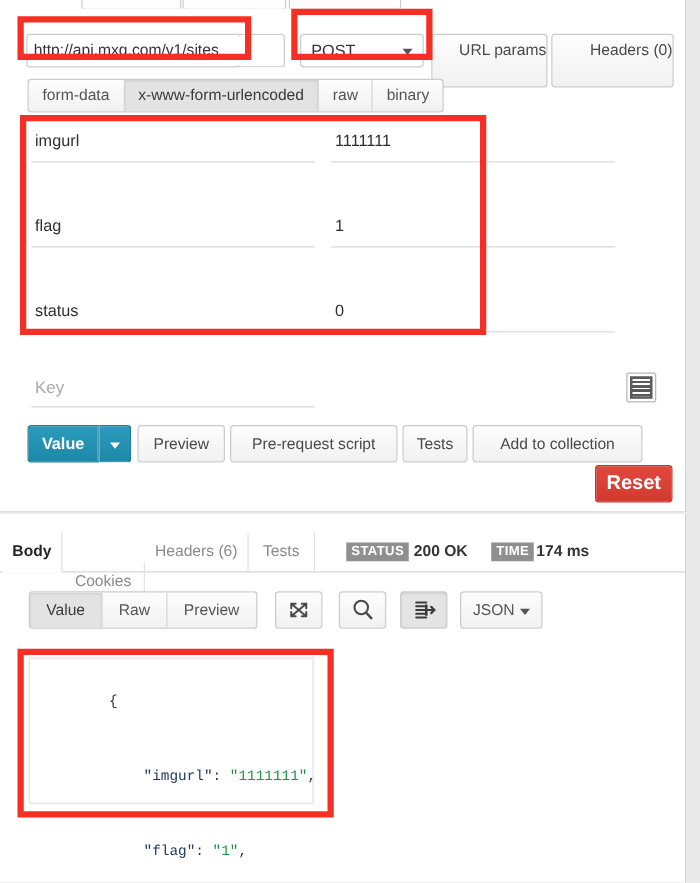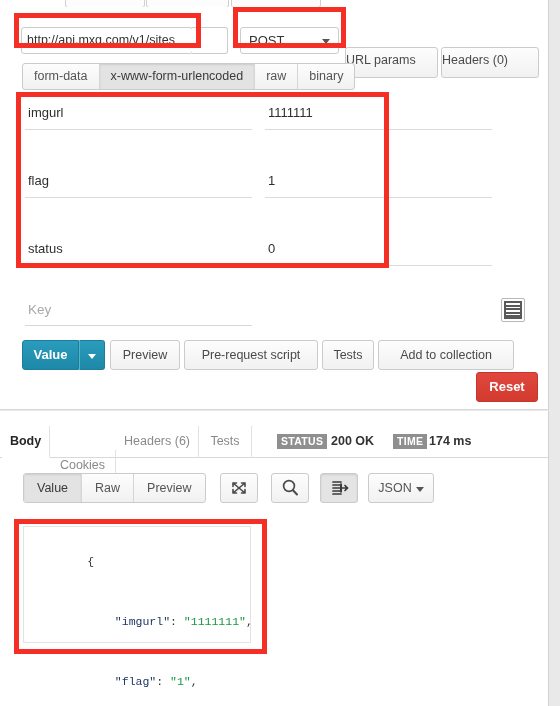--- a/index.html
+++ b/index.html
@@ -69,27 +69,26 @@
   }
   .method-select .caret {
     position: absolute; right: 8px; top: 11px;
     width: 0; height: 0;
     border-left: 4px solid transparent;
     border-right: 4px solid transparent;
     border-top: 5px solid #555;
   }
 
   .btn-plain {
-    position: absolute; height: 31px;
+    position: absolute; height: 43px;
     border: 1px solid #cbcbcb; border-radius: 3px;
     background: linear-gradient(#fdfdfd, #f1f1f1);
     font-size: 12.5px; color: #4a4a4a;
-    line-height: 25px; text-align: left;
+    line-height: 25px; text-align: right;
     white-space: nowrap;
-    margin-top: 20px;
   }
   #btn-url-params { left: 345px; top: 17px; width: 93px; }
   #btn-headers    { left: 441px; top: 17px; width: 98px; }
 
   
   .bodytabs {
     position: absolute; left: 22px; top: 63px;
     height: 27px;
     border: 1px solid #cbcbcb; border-radius: 3px;
     background: linear-gradient(#fdfdfd, #f1f1f1);
@@ -194,21 +193,21 @@
   #btn-preview   { left: 110px; width: 70px; }
   #btn-prescript { left: 184px; width: 134px; }
   #btn-tests     { left: 322px; width: 52px; }
   #btn-addcoll   { left: 378px; width: 136px; }
 
   .btn-reset {
     position: absolute; left: 476px; top: 372px;
     width: 62px; height: 30px;
     background: linear-gradient(#e0483e, #d33a2f);
     border: 1px solid #c4362c; border-radius: 3px;
-    color: #fff; font-size: 13px; font-weight: bold;
+    color: #fff; font-size: 16px; font-weight: bold;
     line-height: 28px; text-align: center;
   }
 
   
   .rtabs {
     position: absolute; left: 0; top: 15px; width: 549px; height: 32px;
     border-bottom: 1px solid #d8d8d8;
   }
   .rtab {
     position: absolute; top: 0; height: 32px;

